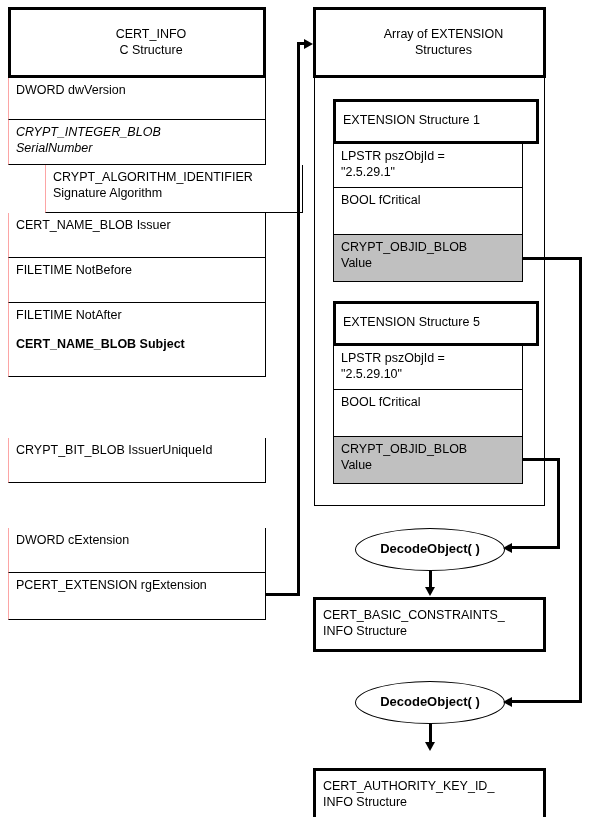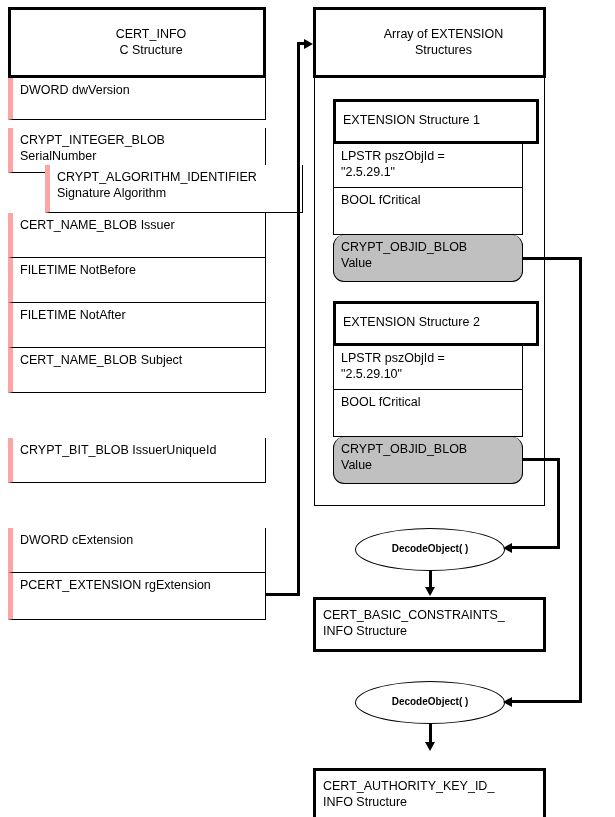--- a/index.html
+++ b/index.html
@@ -51,21 +51,21 @@
     height: 71px;
   }
   #cert-info-header .celltext {
     top: 17px;
   }
   .cert-row {
     position: absolute;
     left: 8px;
     width: 258px;
     box-sizing: border-box;
-    border-left: 5px solid #fca5a5;
+    border-left: 1px solid #fca5a5;
     border-right: 1px solid #000;
     border-bottom: 1px solid #000;
     background: #ffffff;
   }
 
   
   #array-header {
     left: 313px;
     top: 7px;
     width: 233px;
@@ -99,37 +99,36 @@
     left: 333px;
     width: 190px;
     box-sizing: border-box;
     border-left: 1px solid #000;
     border-right: 1px solid #000;
     border-bottom: 1px solid #000;
     background: #ffffff;
   }
   .ext-row.shaded {
     background: #c0c0c0;
-    border-radius: 11px;
   }
 
   
   .oval {
     position: absolute;
     box-sizing: border-box;
     border: 1px solid #000;
     border-radius: 50%;
     background: #ffffff;
   }
   .oval .celltext {
     left: 0;
     right: 0;
     text-align: center;
     font-weight: bold;
-    font-size: 10px;
+    font-size: 13px;
   }
 
   
   .result-box {
     position: absolute;
     left: 313px;
     width: 233px;
     height: 55px;
     box-sizing: border-box;
     border: 3px solid #000;
@@ -173,38 +172,38 @@
 <div id="canvas">
 
   <div class="box thick" id="cert-info-header">
     <div class="celltext centered">CERT_INFO
 C Structure</div>
   </div>
 
   <div class="cert-row" style="top:78px;height:42px;">
     <div class="celltext">DWORD dwVersion</div>
   </div>
-  <div class="cert-row" style="top:128px;height:45px;">
+  <div class="cert-row" style="top:120px;height:45px;font-style:italic;">
     <div class="celltext">CRYPT_INTEGER_BLOB
 SerialNumber</div>
   </div>
   <div class="cert-row" style="top:165px;height:48px;margin-left:37px;">
     <div class="celltext">CRYPT_ALGORITHM_IDENTIFIER
 Signature Algorithm</div>
   </div>
   <div class="cert-row" style="top:258px;height:45px;">
     <div class="celltext">FILETIME NotBefore</div>
   </div>
   <div class="cert-row" style="top:213px;height:45px;">
     <div class="celltext">CERT_NAME_BLOB Issuer</div>
   </div>
   <div class="cert-row" style="top:303px;height:45px;">
     <div class="celltext">FILETIME NotAfter</div>
   </div>
-  <div class="cert-row" style="top:348px;height:45px;">
+  <div class="cert-row" style="top:332px;height:45px;font-weight:bold;">
     <div class="celltext">CERT_NAME_BLOB Subject</div>
   </div>
   <div class="cert-row" style="top:438px;height:45px;">
     <div class="celltext">CRYPT_BIT_BLOB IssuerUniqueId</div>
   </div>
   <div class="cert-row" style="top:528px;height:45px;">
     <div class="celltext">DWORD cExtension</div>
   </div>
   <div class="cert-row" style="top:573px;height:47px;">
     <div class="celltext">PCERT_EXTENSION rgExtension</div>
@@ -226,21 +225,21 @@
   </div>
   <div class="ext-row" style="top:188px;height:47px;">
     <div class="celltext">BOOL  fCritical</div>
   </div>
   <div class="ext-row shaded" style="top:235px;height:47px;">
     <div class="celltext">CRYPT_OBJID_BLOB
 Value</div>
   </div>
 
   <div class="ext-header" style="top:301px;">
-    <div class="celltext">EXTENSION Structure 2</div>
+    <div class="celltext">EXTENSION Structure 5</div>
   </div>
   <div class="ext-row" style="top:346px;height:44px;">
     <div class="celltext">LPSTR  pszObjId =
 "2.5.29.10"</div>
   </div>
   <div class="ext-row" style="top:390px;height:47px;">
     <div class="celltext">BOOL  fCritical</div>
   </div>
   <div class="ext-row shaded" style="top:437px;height:47px;">
     <div class="celltext">CRYPT_OBJID_BLOB

